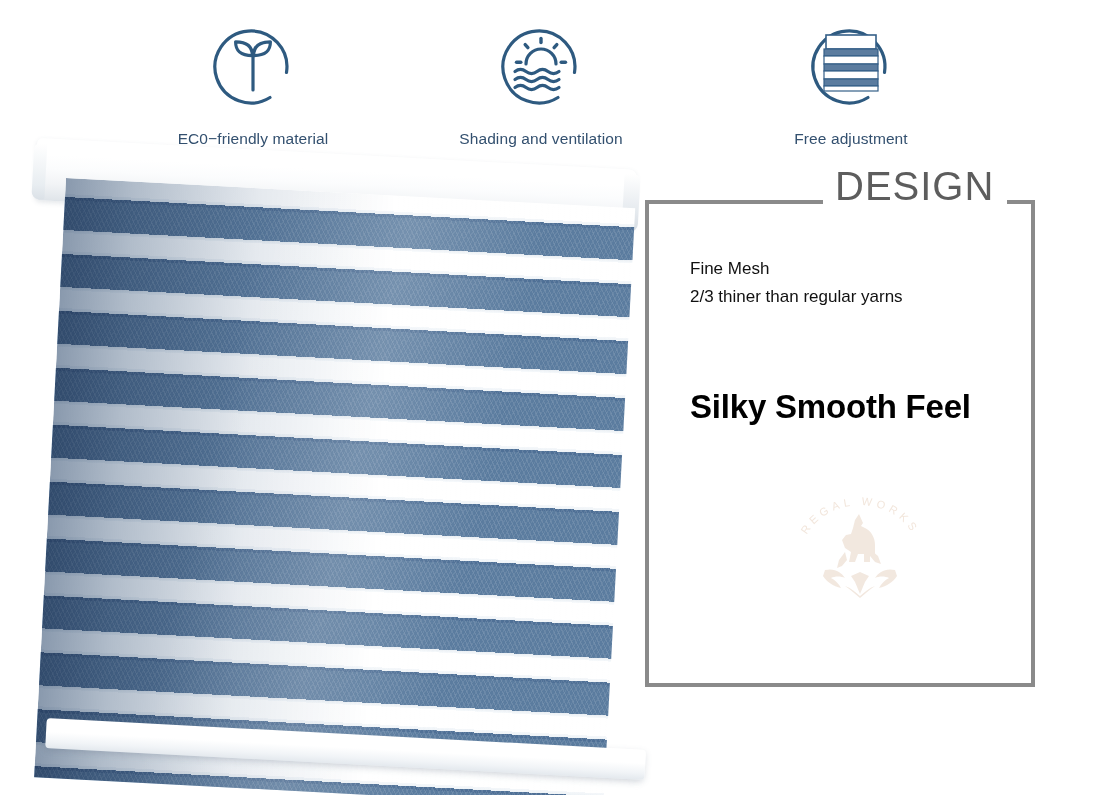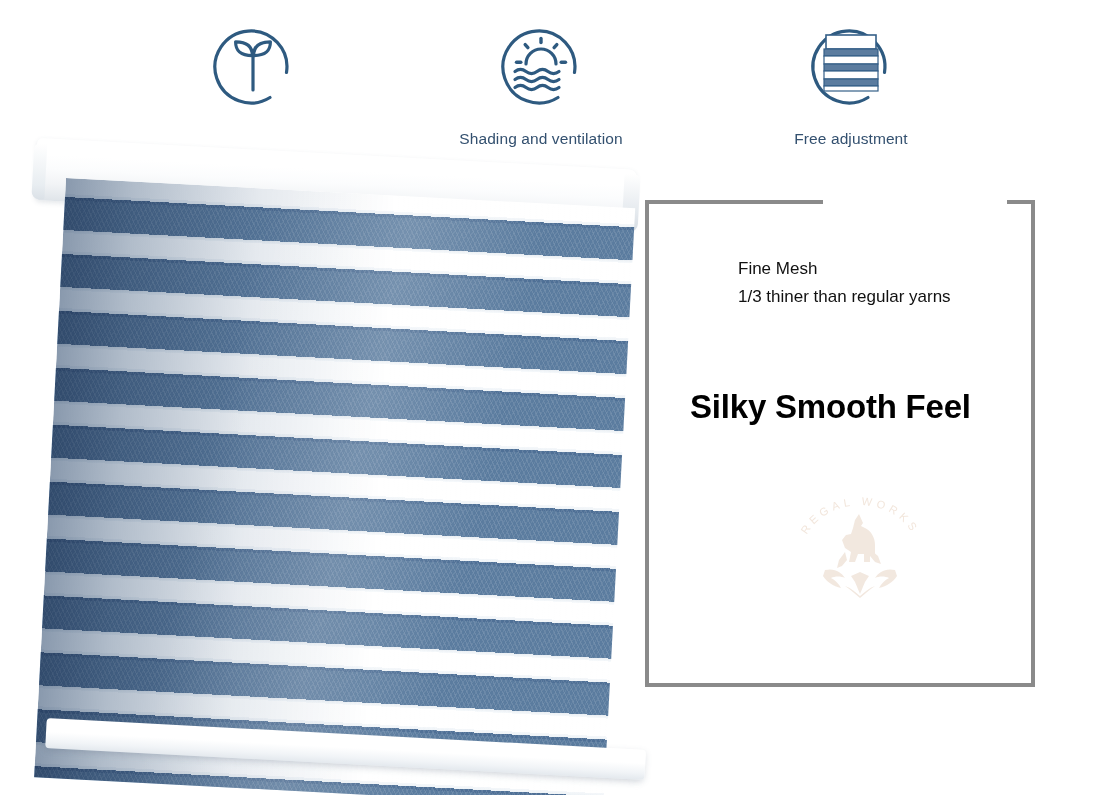--- a/index.html
+++ b/index.html
@@ -204,21 +204,21 @@
   }
 
   .spec-list {
     position: absolute;
     left: 45px;
     top: 55px;
     font-size: 17px;
     color: #111111;
     line-height: 1.62;
   }
-  .spec-list li { list-style: none; white-space: nowrap; margin-left: 48px; }
+  .spec-list li { list-style: none; white-space: nowrap; }
 
   #headline {
     position: absolute;
     left: 45px;
     top: 188px;
     font-size: 33px;
     font-weight: bold;
     color: #000000;
     letter-spacing: -.2px;
     white-space: nowrap;
@@ -242,20 +242,21 @@
 
   <div class="feature" id="feature-eco">
     <span class="icon-wrap">
       <svg viewBox="0 0 112 112" fill="none" xmlns="http://www.w3.org/2000/svg">
         <path d="M89.5 64.5 A36 36 0 1 0 73 89.5" stroke="#2e5a80" stroke-width="3.2" stroke-linecap="round" fill="none"></path>
         <path d="M56 82 V46" stroke="#2e5a80" stroke-width="3.2" stroke-linecap="round"></path>
         <path d="M55.4 47.6 C43 47.6 38.6 42.8 38.6 33.8 C50 33.8 55.4 38.8 55.4 47.6 Z" stroke="#2e5a80" stroke-width="3.2" stroke-linejoin="round" fill="none"></path>
         <path d="M56.6 47.6 C69 47.6 73.4 42.8 73.4 33.8 C62 33.8 56.6 38.8 56.6 47.6 Z" stroke="#2e5a80" stroke-width="3.2" stroke-linejoin="round" fill="none"></path>
       </svg>
     </span>
+    <div class="f-label">EC0−friendly material</div>
   </div>
 
   <div class="feature" id="feature-shading">
     <span class="icon-wrap">
       <svg viewBox="0 0 112 112" fill="none" xmlns="http://www.w3.org/2000/svg">
         <path d="M89.5 64.5 A36 36 0 1 0 73 89.5" stroke="#2e5a80" stroke-width="3.2" stroke-linecap="round" fill="none"></path>
         <path d="M41 56 A15 15 0 0 1 71 56" stroke="#2e5a80" stroke-width="3.2" stroke-linecap="round" fill="none"></path>
         <path d="M56 30.5 V34.5" stroke="#2e5a80" stroke-width="3.4" stroke-linecap="round"></path>
         <path d="M40.2 36.6 L42.9 39.6" stroke="#2e5a80" stroke-width="3.4" stroke-linecap="round"></path>
         <path d="M71.8 36.6 L69.1 39.6" stroke="#2e5a80" stroke-width="3.4" stroke-linecap="round"></path>
@@ -298,24 +299,25 @@
     </div>
   </div>
 
   <div id="design-panel">
     <span class="pb pb-left"></span>
     <span class="pb pb-right"></span>
     <span class="pb pb-bottom"></span>
     <span class="pb pb-top-l"></span>
     <span class="pb pb-top-r"></span>
 
+    <div id="design-title">DESIGN</div>
 
     <ul class="spec-list">
       <li>Fine Mesh</li>
-      <li>1/3 thiner than regular yarns</li>
+      <li>2/3 thiner than regular yarns</li>
     </ul>
 
     <div id="headline">Silky Smooth Feel</div>
 
     <div id="watermark">
       <svg viewBox="0 0 150 110" xmlns="http://www.w3.org/2000/svg">
         <defs>
           <path id="arcpath" d="M18,56 A58,50 0 0 1 132,56" fill="none"></path>
         </defs>
         <text font-family="'Liberation Sans', sans-serif" font-size="11" letter-spacing="4.2" fill="#f0e2d6">

